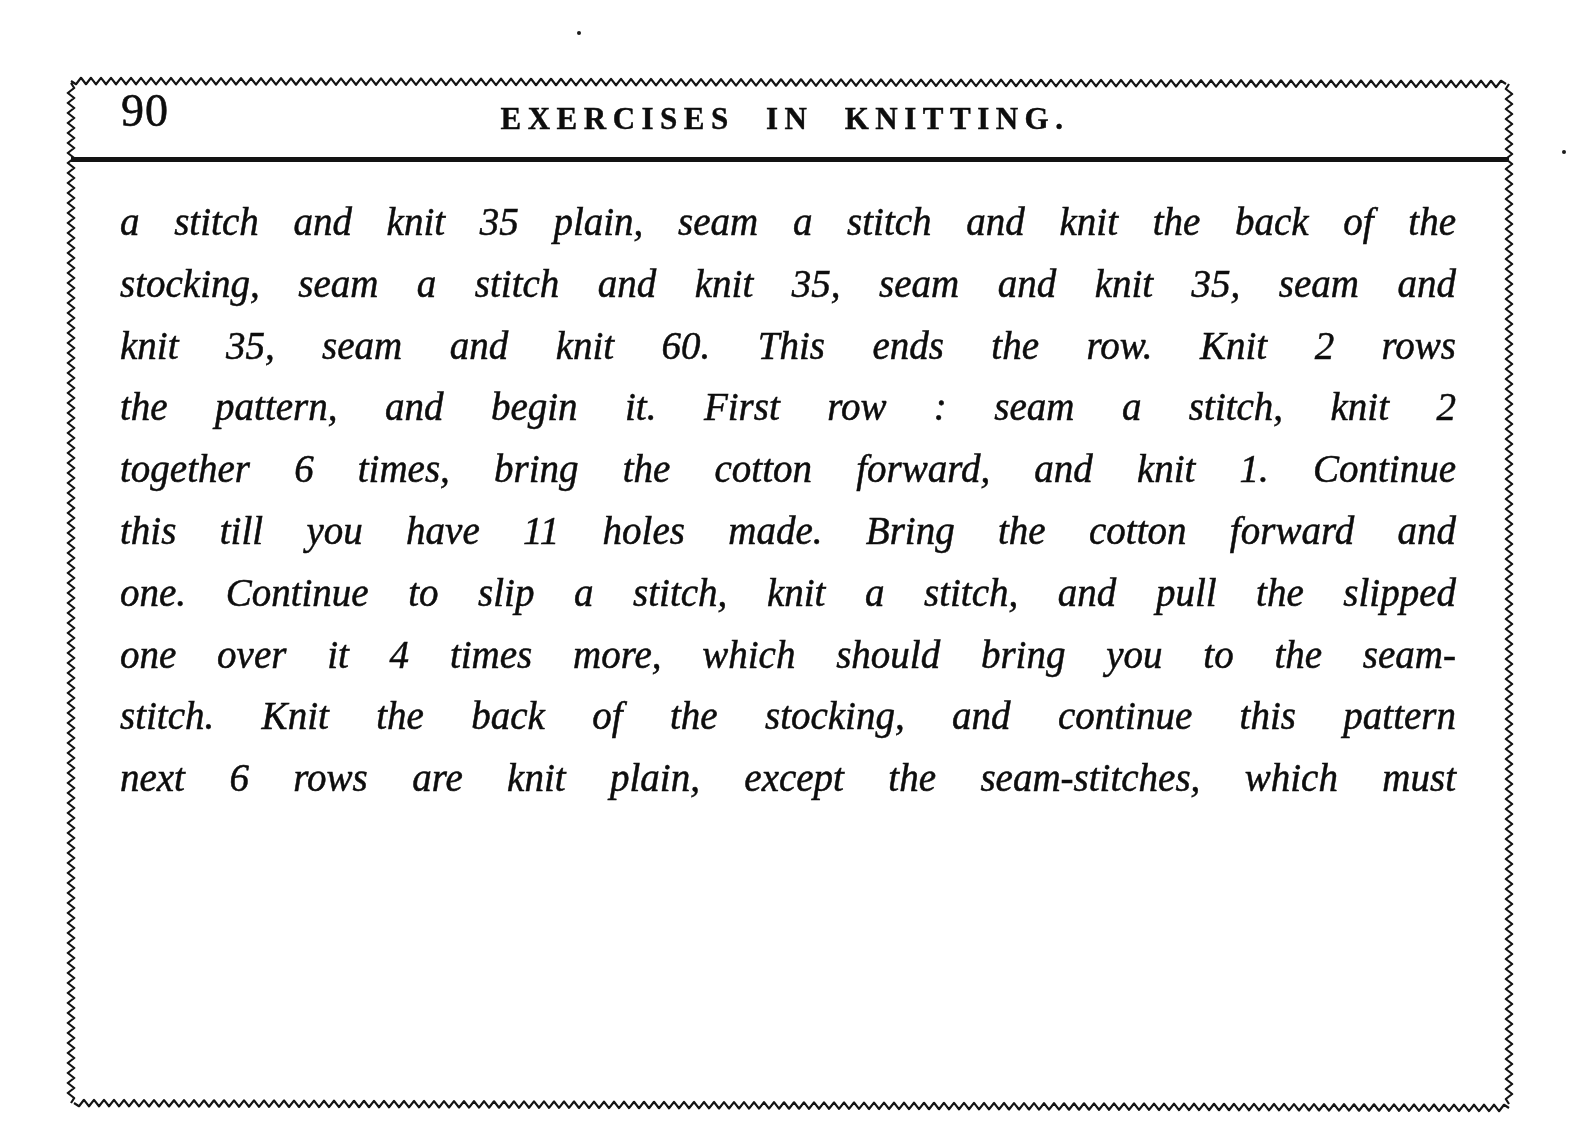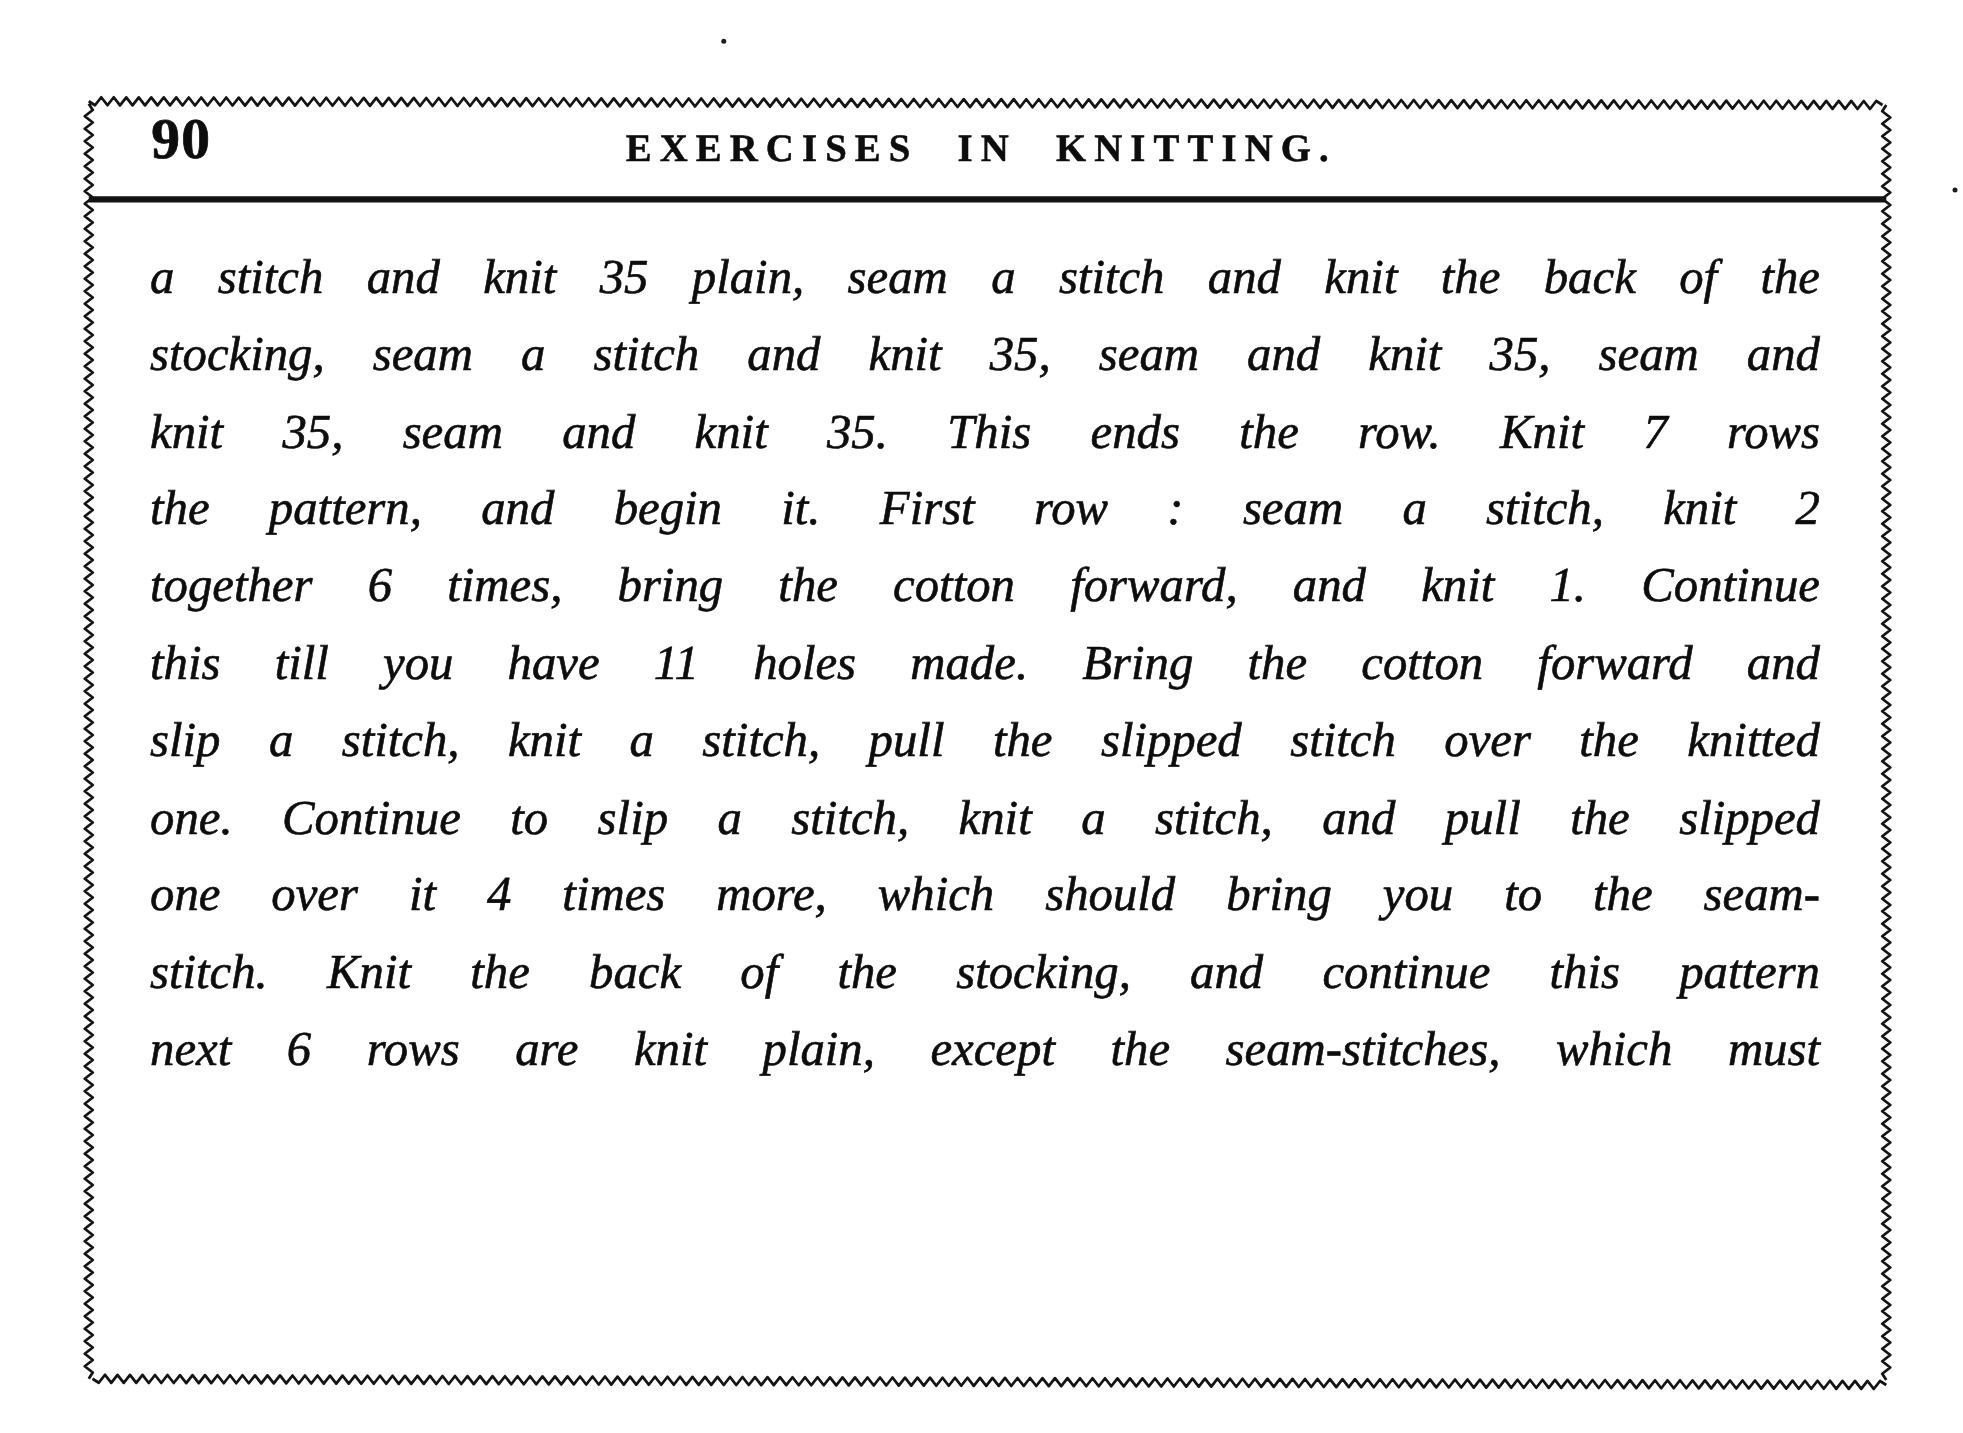--- a/index.html
+++ b/index.html
@@ -27,21 +27,21 @@
     width: 1570px;
     height: 1146px;
     pointer-events: none;
   }
   .page-number {
     position: absolute;
     left: 121px;
     top: 88px;
     font-size: 46px;
     line-height: 46px;
-    font-weight: bold;
+    font-weight: normal;
     letter-spacing: 1px;
     -webkit-text-stroke: 0.6px #0d0d0d;
   }
   .running-title {
     position: absolute;
     left: 0;
     top: 103px;
     width: 1570px;
     text-align: center;
     font-size: 31px;
@@ -107,24 +107,23 @@
 
   <div class="page-number">90</div>
 
   <div class="running-title">EXERCISES IN KNITTING.</div>
 
   <div class="header-rule"></div>
 
   <div class="body-text">
     <div class="text-line">a stitch and knit 35 plain, seam a stitch and knit the back of the</div>
     <div class="text-line">stocking, seam a stitch and knit 35, seam and knit 35, seam and</div>
-    <div class="text-line">knit 35, seam and knit 35.  This ends the row.  Knit 7 rows</div>
+    <div class="text-line">knit 35, seam and knit 60.  This ends the row.  Knit 2 rows</div>
     <div class="text-line">the pattern, and begin it.  First row : seam a stitch, knit 2</div>
     <div class="text-line">together 6 times, bring the cotton forward, and knit 1.  Continue</div>
     <div class="text-line">this till you have 11 holes made.  Bring the cotton forward and</div>
-    <div class="text-line">slip a stitch, knit a stitch, pull the slipped stitch over the knitted</div>
     <div class="text-line">one.  Continue to slip a stitch, knit a stitch, and pull the slipped</div>
     <div class="text-line">one over it 4 times more, which should bring you to the seam-</div>
     <div class="text-line">stitch.  Knit the back of the stocking, and continue this pattern</div>
     <div class="text-line">next 6 rows are knit plain, except the seam-stitches, which must</div>
   </div>
 
 </div>
 
 </body></html>

